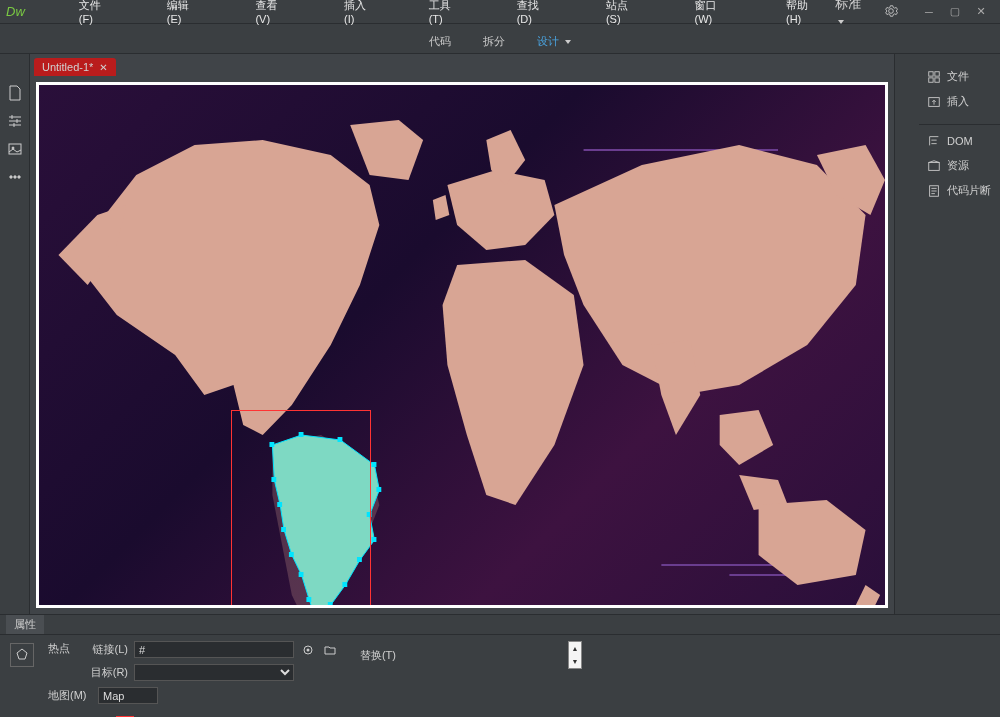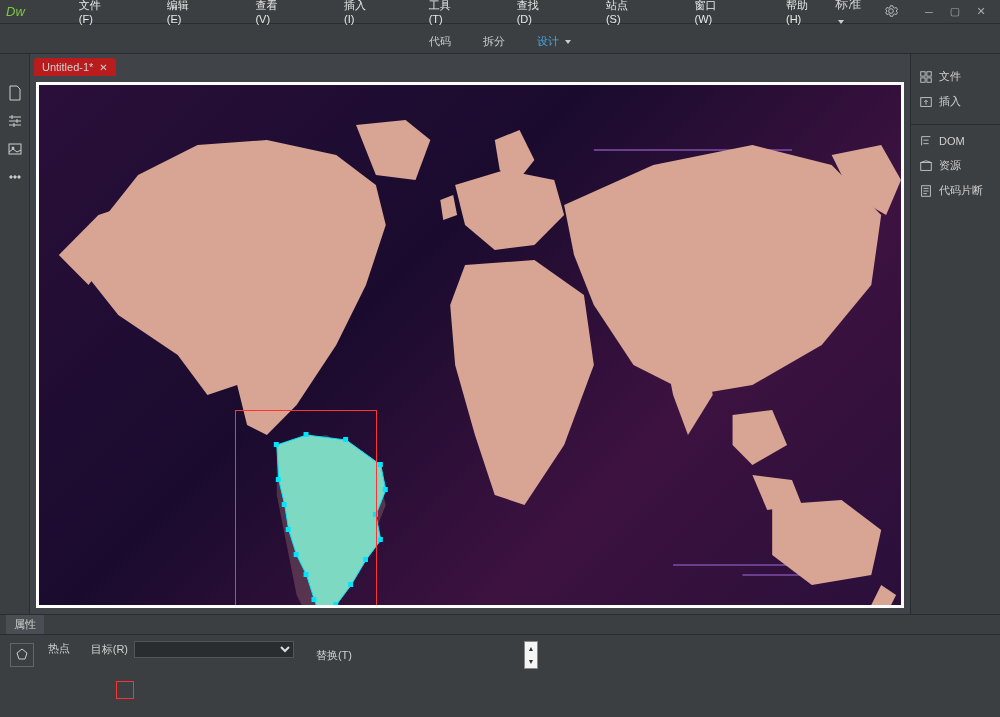--- a/index.html
+++ b/index.html
@@ -36,21 +36,21 @@
 .canvas-wrap { flex: 1; padding: 6px; overflow: hidden; }
 .canvas { width: 100%; height: 100%; background: #fff; padding: 3px; position: relative; }
 .map-bg { width: 100%; height: 100%; background: linear-gradient(135deg, #2a0f3a 0%, #1a0b2e 40%, #3d1240 70%, #2a0f3a 100%); position: relative; overflow: hidden; }
 .world-svg { position: absolute; top: 0; left: 0; width: 100%; height: 100%; }
 .hotspot-box { position: absolute; border: 1.5px solid #ff3333; }
 .region-poly { fill: #7ed9c3; stroke: #00e5ff; stroke-width: 1; }
 .handle { fill: #00e5ff; }
 .deco-line { stroke: #6a3d8f; stroke-width: 2; }
 
 
-.right-panels { width: 90px; background: #3b3f42; border-left: 1px solid #2a2d30; padding-top: 10px; }
+.right-panels { width: 106px; background: #3b3f42; border-left: 1px solid #2a2d30; padding-top: 10px; padding-left: 24px; }
 .panel-grp { margin-bottom: 10px; }
 .panel-item { display: flex; align-items: center; gap: 6px; padding: 5px 8px; cursor: pointer; font-size: 11px; }
 .panel-item svg { width: 14px; height: 14px; fill: #ccc; flex-shrink: 0; }
 .panel-sep { height: 1px; background: #2a2d30; margin: 4px 0; }
 
 
 .props-panel { height: 103px; background: #3b3f42; border-top: 1px solid #2a2d30; }
 .props-tabs { height: 20px; display: flex; align-items: center; padding-left: 6px; border-bottom: 1px solid #2a2d30;}
 .props-tab { padding: 2px 8px; font-size: 11px; background: #4a4e52; }
 .props-body { padding: 6px 10px; display: flex; gap: 14px; align-items: flex-start; font-size: 11px; }
@@ -276,36 +276,58 @@
     <div class="props-icon">
       <svg viewBox="0 0 16 16">
           <path d="M8 2l5 4-2 6H5L3 6z" fill="none" stroke="#ccc"></path>
         </svg>
     </div>
     <div class="props-col">
       <span>热点</span>
     </div>
     <div class="props-col">
       <div class="props-row">
+        <span class="props-label">链接(L)</span>
+        <input class="props-input link-input" value="#" style="">
+        <span class="mini-btn">
+          <svg viewBox="0 0 12 12">
+              <circle cx="6" cy="6" r="4" fill="none" stroke="#ccc"></circle>
+              <circle cx="6" cy="6" r="1.5" fill="#ccc"></circle>
+            </svg>
+        </span>
+        <span class="mini-btn">
+          <svg viewBox="0 0 12 12">
+              <path d="M1 3h4l1 1h5v6H1z" fill="none" stroke="#ccc"></path>
+            </svg>
+        </span>
+      </div>
+      <div class="props-row">
         <span class="props-label">目标(R)</span>
         <select class="props-input target-input"></select>
       </div>
     </div>
     <div class="props-col">
       <div class="props-row">
         <span class="props-label">替换(T)</span>
         <div style="width:160px"></div>
         <div class="spinner">
           <div>▲</div>
           <div>▼</div>
         </div>
       </div>
     </div>
   </div>
 
+  <div class="props-body" style="padding-top:0">
+    <div style="width:24px"></div>
+    <div class="props-row">
+      <span class="props-label" style="min-width:44px;text-align:left">地图(M)</span>
+      <input class="props-input map-input" value="Map" style="">
+    </div>
+  </div>
   <div class="maptools">
     <div class="maptool">
       
     </div>
     <div style="width:20px"></div>
     <div class="maptool">
       
     </div>
     <div class="maptool">
       

